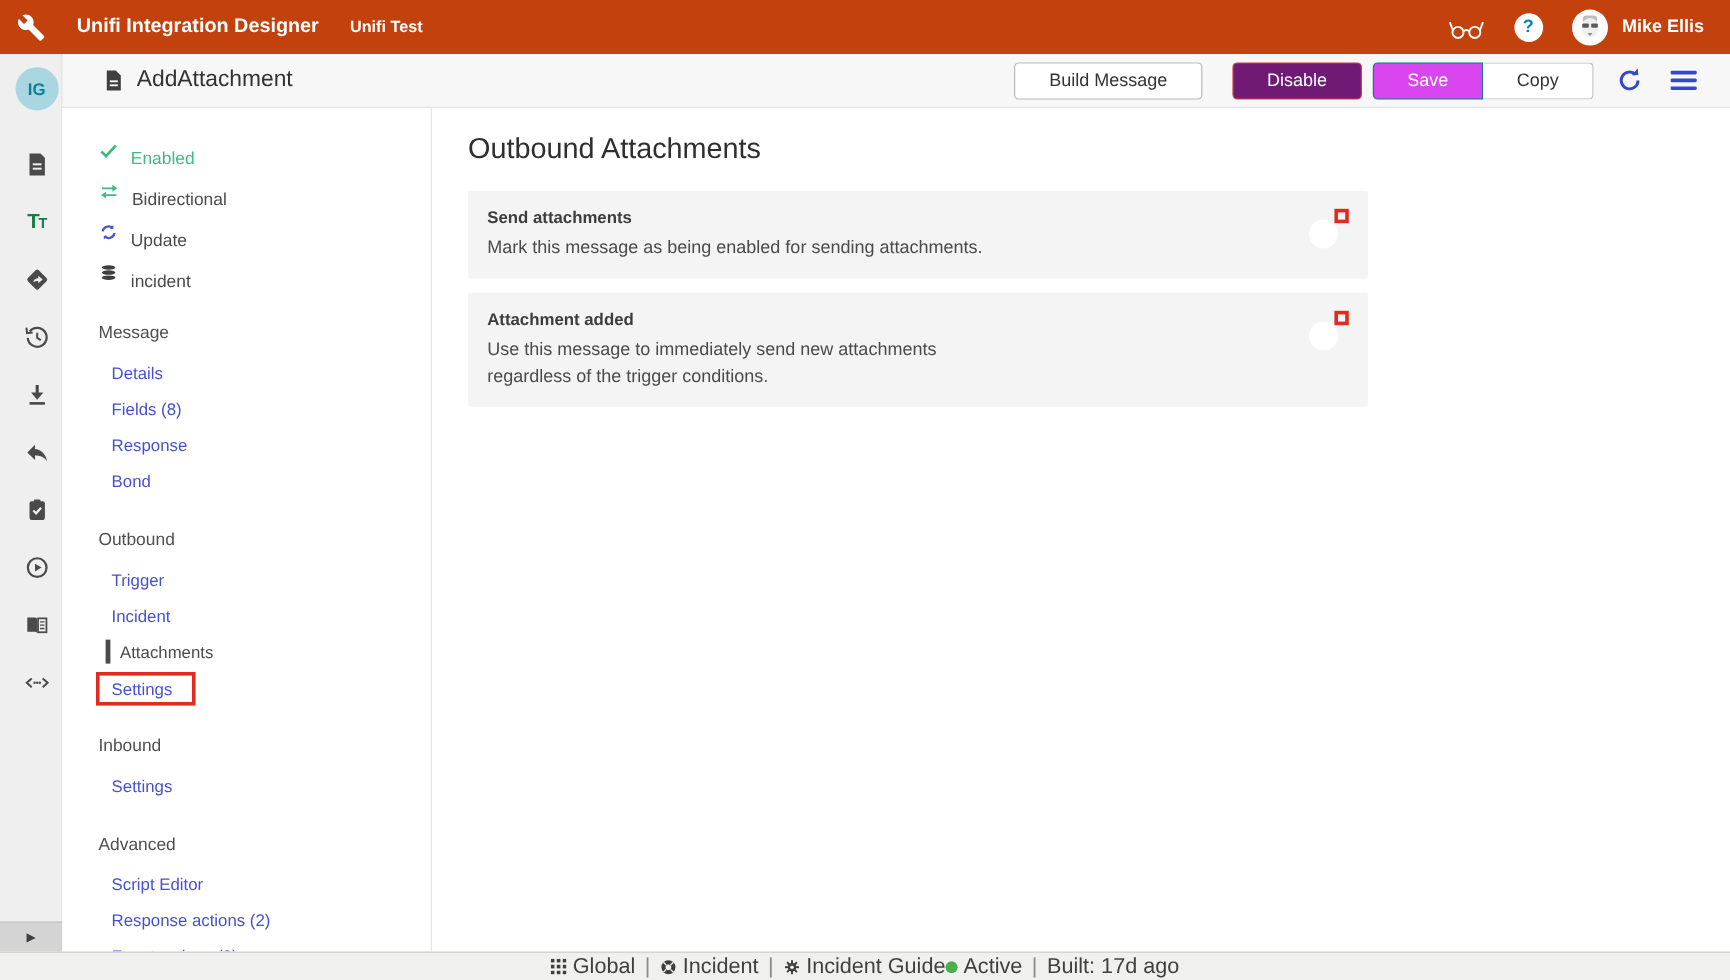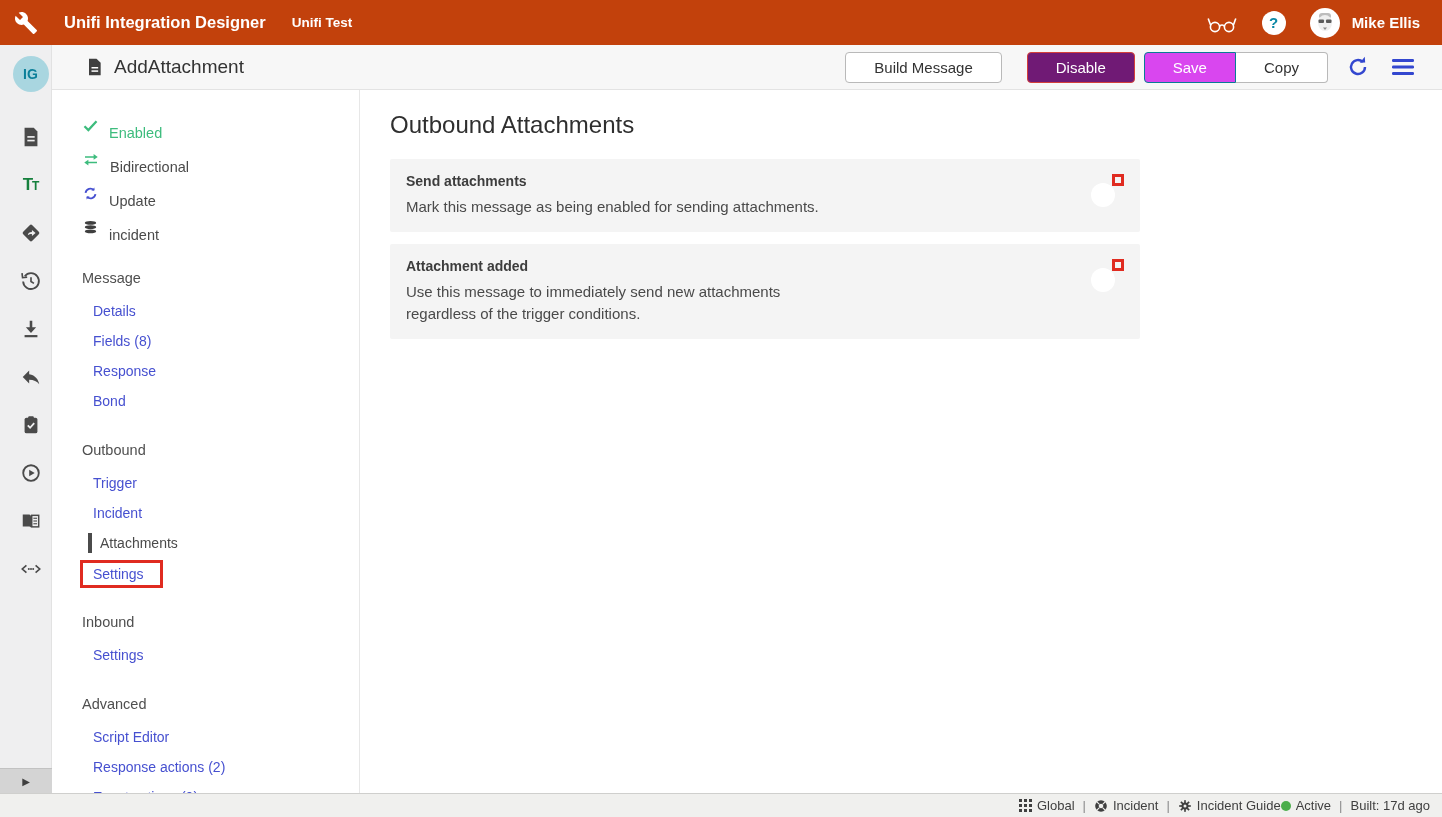--- a/index.html
+++ b/index.html
@@ -59,21 +59,21 @@
   .card-desc { font-size:15px; color:#4a4a4a; line-height:22px; max-width:445px; }
   .card-control { display:flex; align-items:flex-start; }
   .annotation { border:3px solid #e02b20; display:inline-block; }
   .annotation.pad { padding:3px; }
   .annotation.tight { padding:1px; }
   .toggle { width:54px; height:30px; border-radius:15px; background:#56b36b; position:relative; cursor:pointer; }
   .toggle .knob { position:absolute; top:3px; right:3px; width:24px; height:24px; border-radius:50%; background:#fff; }
   .num-input { width:296px; height:34px; border:1px solid #9d9d9d; background:#fff; text-align:right; padding-right:10px; font-size:15px; color:#333; font-family:"Liberation Sans",sans-serif; }
 
   
-  .statusbar { position:absolute; bottom:0; left:0; right:0; height:24px; background:#f0f0ee; border-top:1px solid #cfcfcd; display:flex; align-items:center; justify-content:flex-end; padding:0 12px; font-size:13px; color:#3f3f3f; }
+  .statusbar { position:absolute; bottom:0; left:0; right:0; height:24px; background:#f0f0ee; border-top:1px solid #cfcfcd; display:flex; align-items:center; justify-content:center; padding:0 12px; font-size:18px; color:#3f3f3f; }
   .sb-left, .sb-right { display:flex; align-items:center; }
   .sb-item { display:flex; align-items:center; gap:5px; cursor:pointer; }
   .sb-sep { margin:0 8px; color:#8a8a8a; }
   .dot { width:10px; height:10px; border-radius:50%; background:#4cae4c; margin-right:5px; }
   svg { display:block; }
 </style>
 </head>
 <body>
 
 <div class="app">

